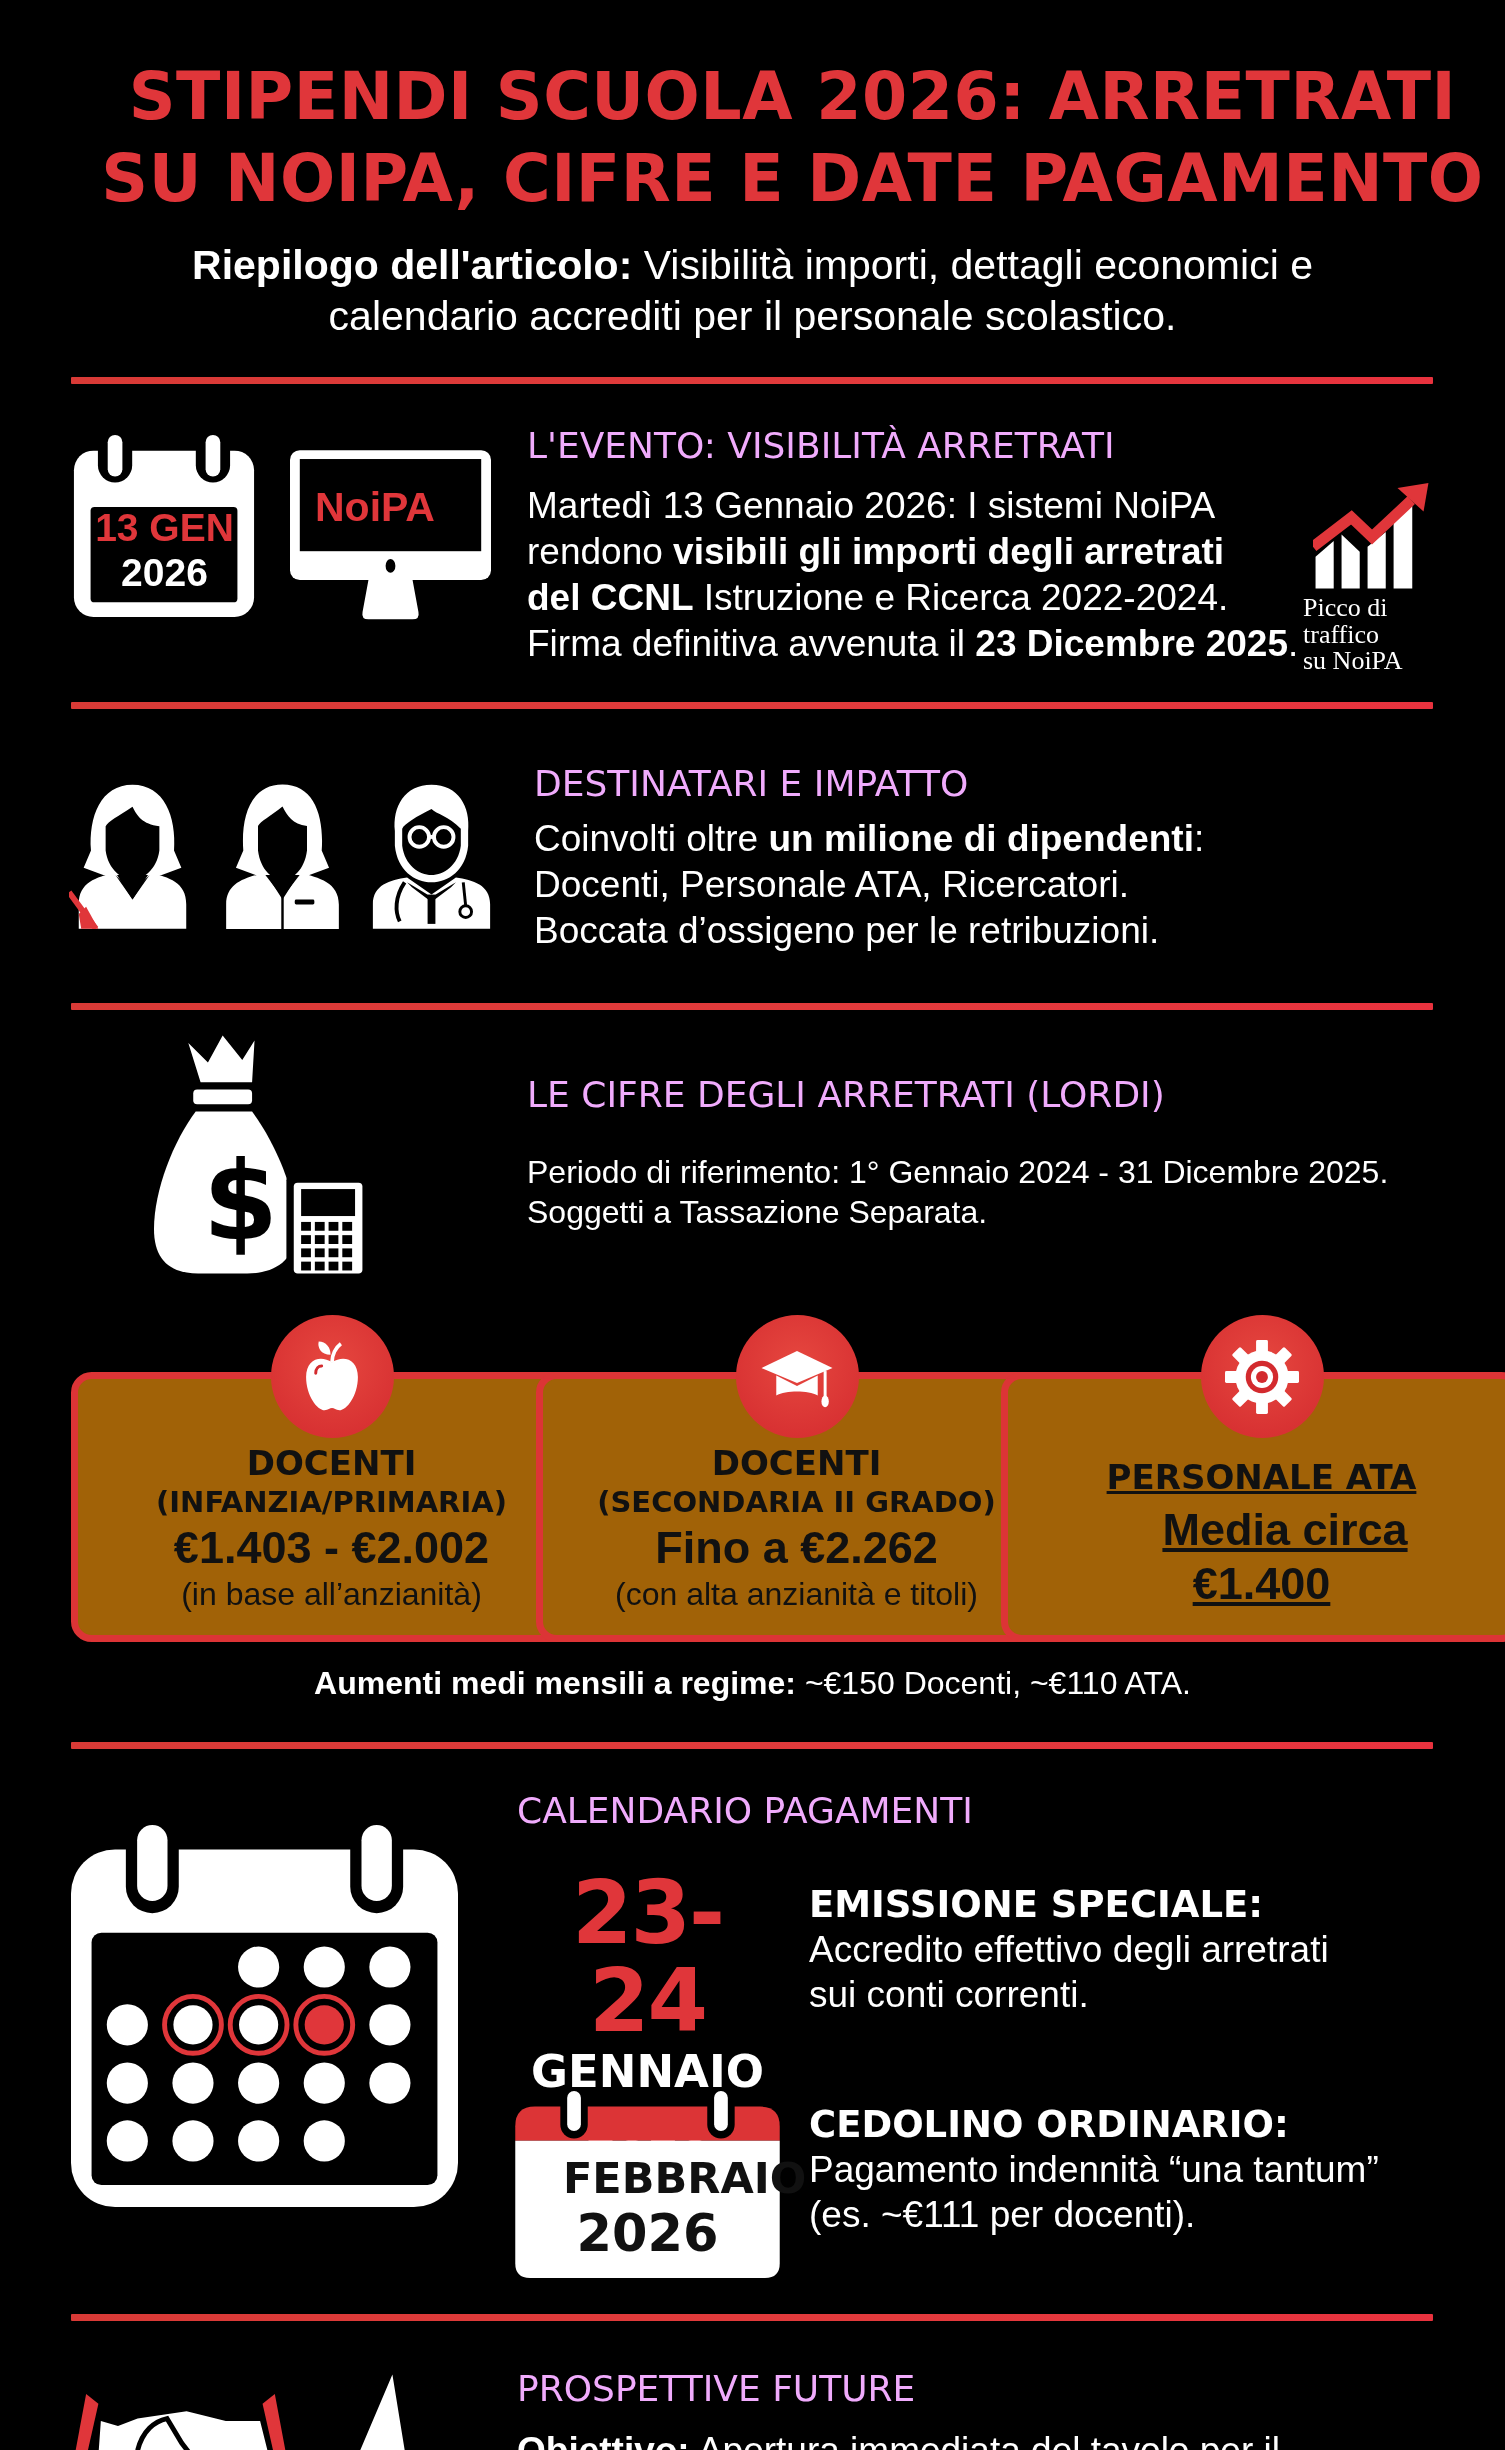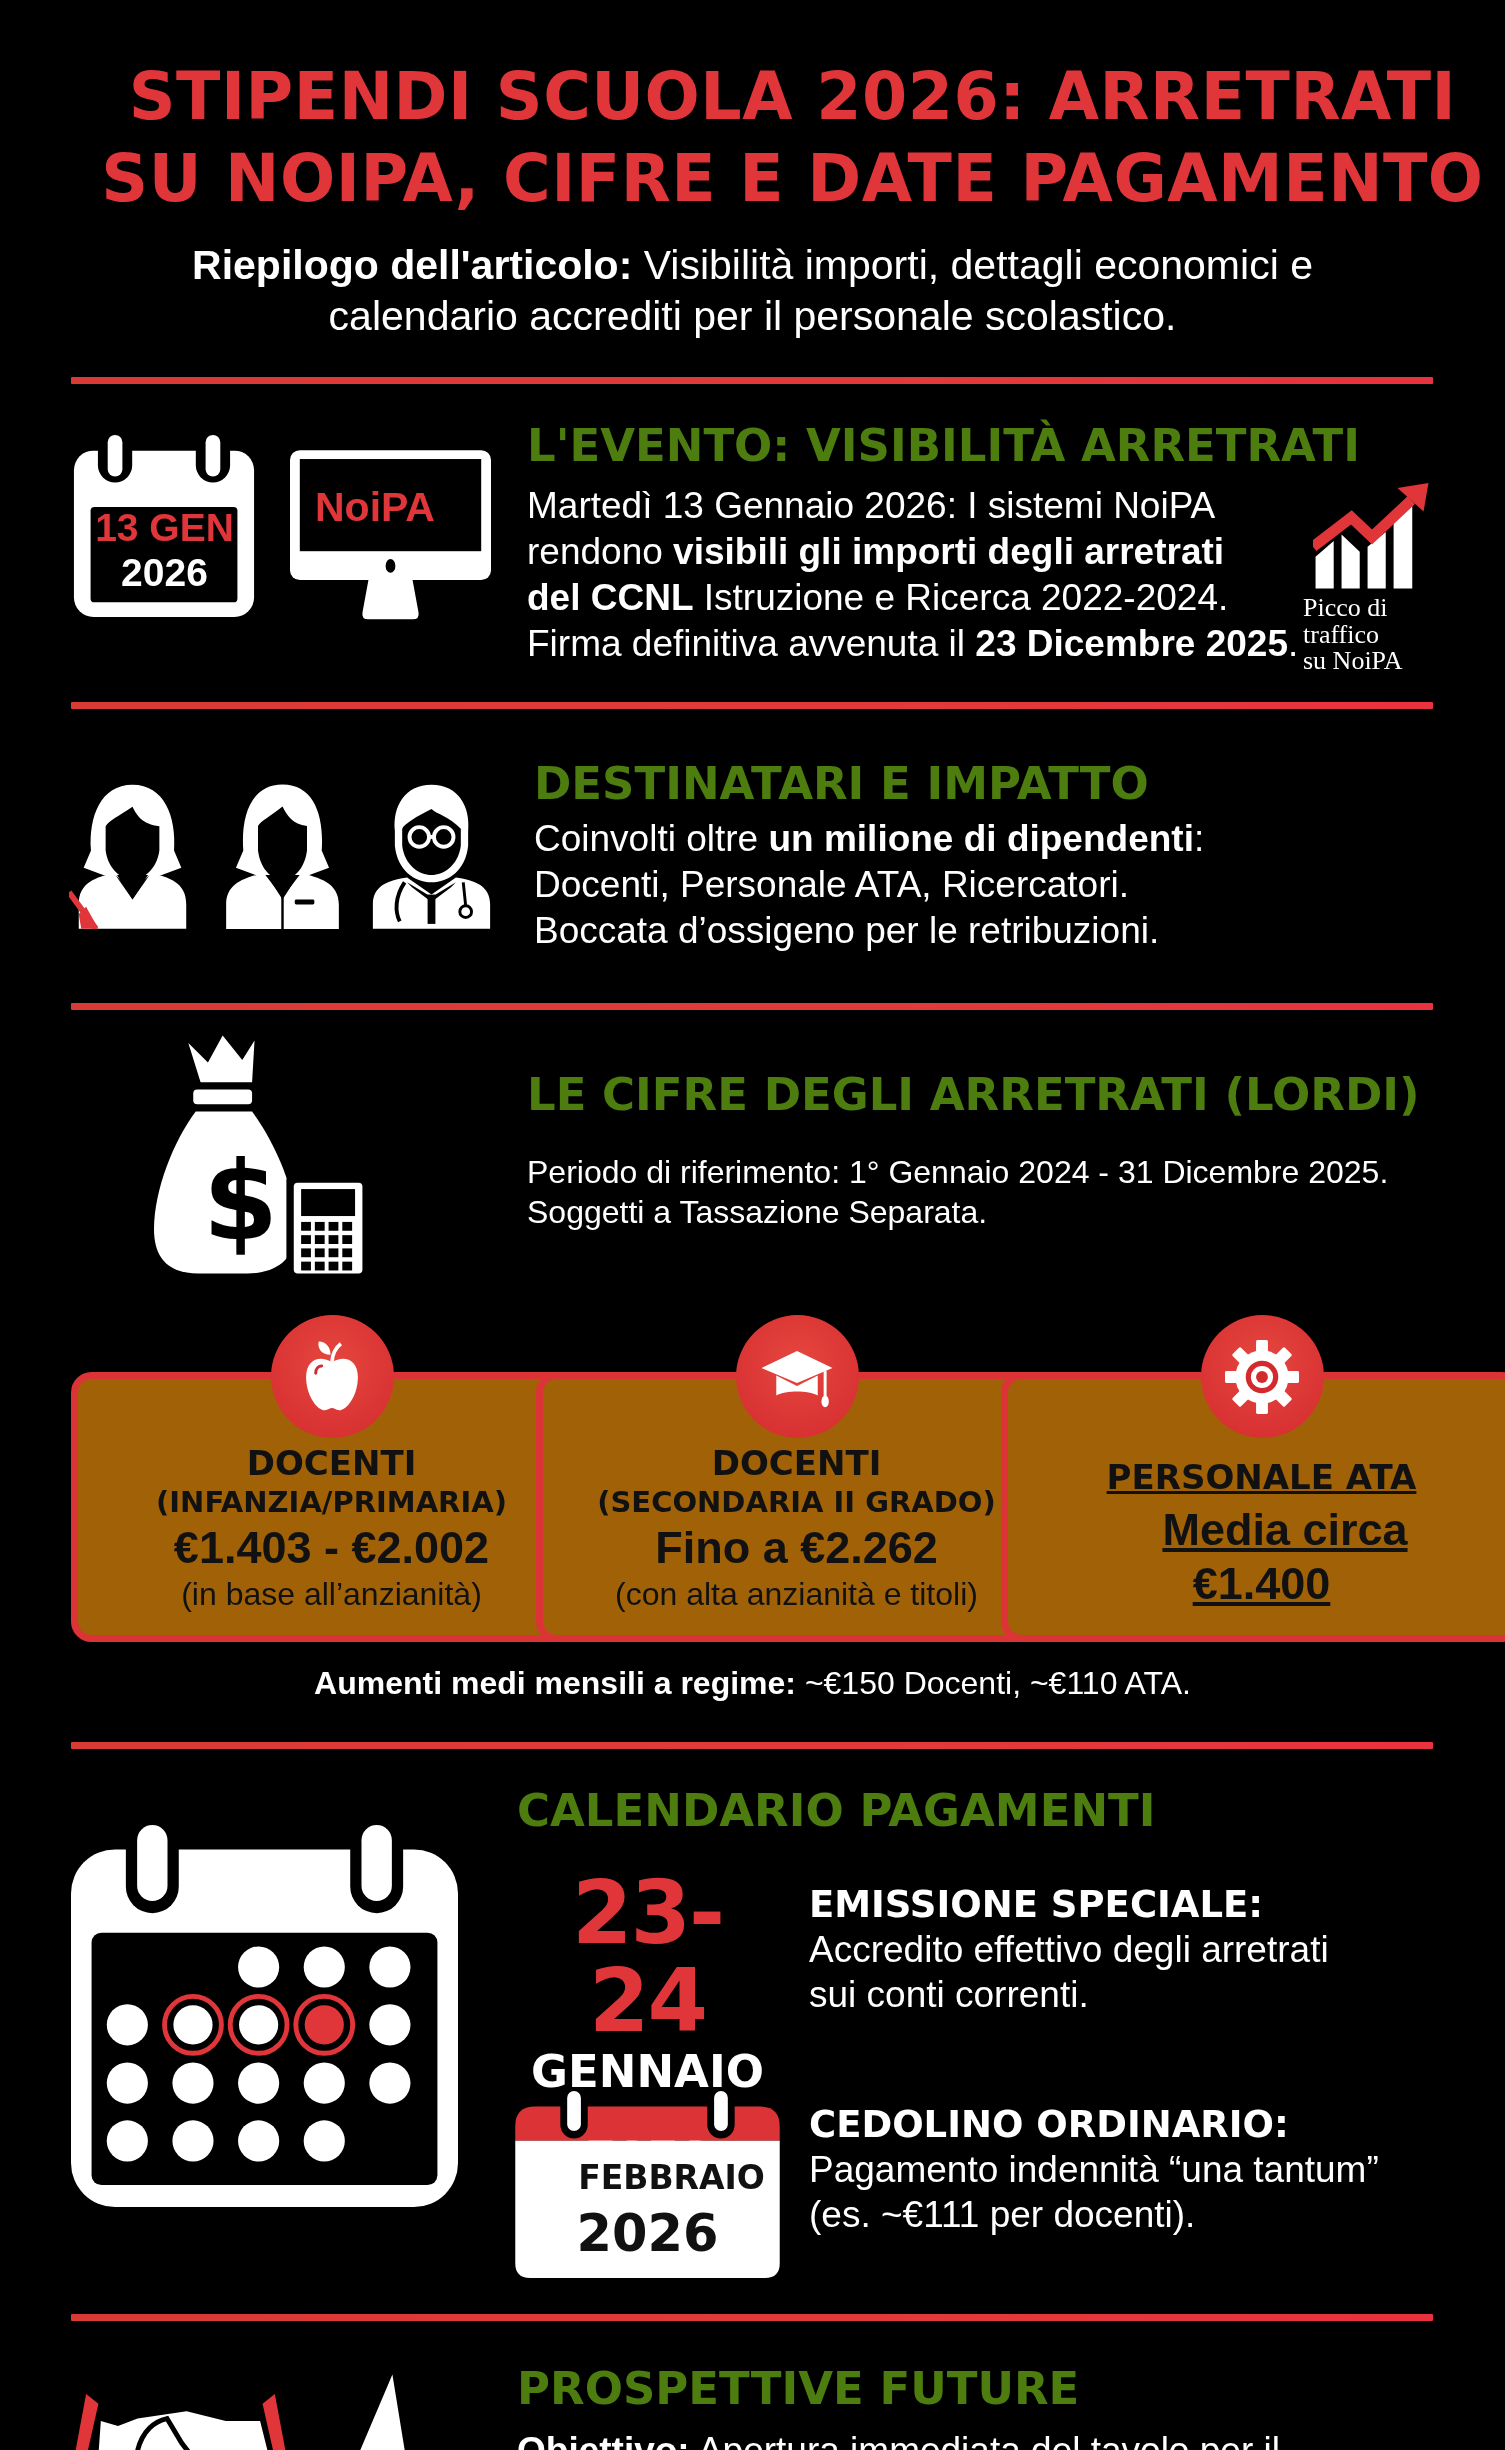--- a/index.html
+++ b/index.html
@@ -7,21 +7,21 @@
   .abs { position: absolute; }
   .red { color: #e0363a; }
   .divider { position: absolute; left: 71px; width: 1362px; height: 6.9px; background: linear-gradient(90deg, #d83a36, #e23a3c 60%, #e8323e); border-radius: 1px; }
 
   
   .title { left: 0; width: 1505px; top: 56px; text-align: center; font-family: "DejaVu Sans", sans-serif; font-weight: bold; font-size: 65px; line-height: 82px; color: #e0363a; letter-spacing: 0.5px; padding-left: 40px; }
   .subtitle { left: 0; width: 1505px; top: 240px; text-align: center; font-size: 41px; line-height: 51px; color: #ffffff; }
   .subtitle b { font-weight: bold; }
 
   
-  .sec-h { font-family: "DejaVu Sans", sans-serif; font-weight: bold; font-size: 45px; line-height: 54px; color: #4d7c0f; white-space: nowrap; }
+  .sec-h { font-family: "DejaVu Sans", sans-serif; font-weight: normal; font-size: 36px; line-height: 54px; color: #f0abfc; white-space: nowrap; }
   .sec-p { font-size: 37px; line-height: 46px; color: #fff; }
   .sec-p b { font-weight: bold; }
 
   
   .icon svg { display: block; width: 100%; height: 100%; }
 
   
   .card { position: absolute; top: 1372px; width: 521px; height: 270px; background: #a16207; border: 7.8px solid #dc3436; border-radius: 20.6px; box-sizing: border-box; color: #111; text-align: center; }
   .card-badge { position: absolute; top: -64px; left: 50%; margin-left: -61px; width: 123px; height: 123px; border-radius: 50%; background: radial-gradient(circle at 50% 40%, #e6473f, #d32a2e); }
   .card-badge svg { width: 74px; height: 74px; margin: 24.5px; display: block; }
@@ -301,21 +301,21 @@
   <svg viewBox="0 0 540 390">
     <path d="M40 40 L500 40 Q540 40 540 80 L540 110 L0 110 L0 80 Q0 40 40 40 Z" fill="#dc3436"></path>
     <path d="M0 110 L540 110 L540 360 Q540 390 510 390 L30 390 Q0 390 0 360 Z" fill="#fff"></path>
     <rect x="92" y="0" width="56" height="105" rx="28" fill="#000"></rect>
     <rect x="106" y="8" width="28" height="82" rx="14" fill="#fff"></rect>
     <rect x="392" y="0" width="56" height="105" rx="28" fill="#000"></rect>
     <rect x="406" y="8" width="28" height="82" rx="14" fill="#fff"></rect>
   </svg>
 </div>
 <div class="abs" style="left:515px; top:2151px; width:265px; text-align:center; color:#111;">
-  <div class="month-lbl" style="font-size:33px;padding-left:48px;">FEBBRAIO</div>
+  <div class="month-lbl" style="font-size:43px;padding-left:48px;">FEBBRAIO</div>
   <div class="month-lbl" style="font-size:51px; line-height:57px;">2026</div>
 </div>
 <div class="abs" style="left:809px; top:2102px; width:662px;">
   <div class="cal-h">CEDOLINO ORDINARIO:</div>
   <div class="cal-p">Pagamento indennità “una tantum”</div>
   <div class="cal-p">(es. ~€111 per docenti).</div>
 </div>
 
 <div class="divider" style="top:2314px"></div>
 

